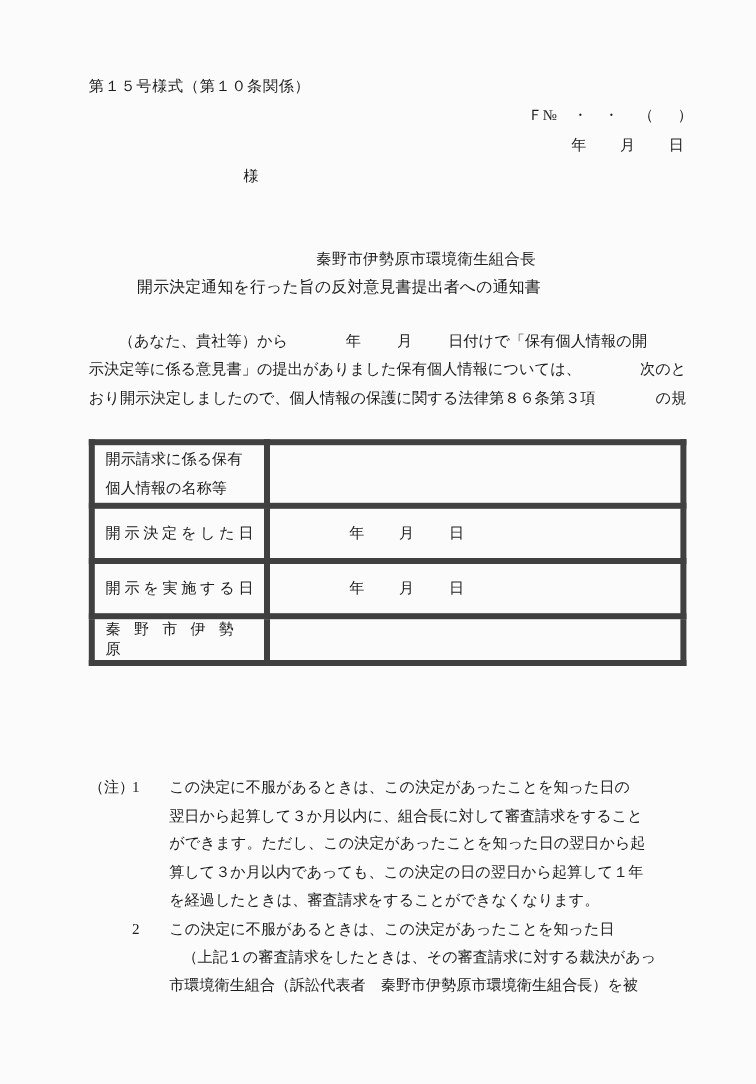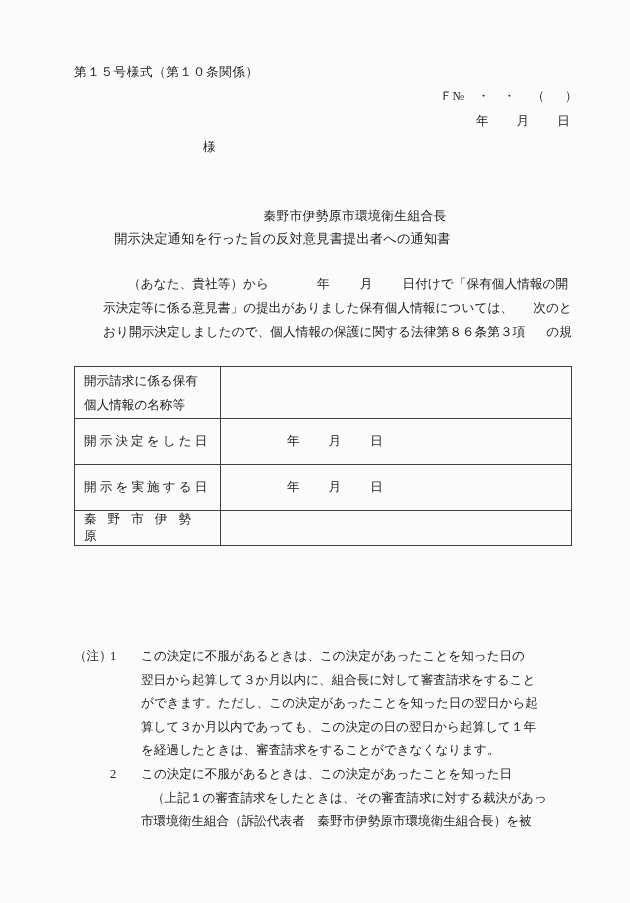--- a/index.html
+++ b/index.html
@@ -86,21 +86,20 @@
     left: 74px;
     top: 272px;
     width: 498px;
     font-size: 12.7px;
   }
   .body-line {
     display: block;
     height: 24px;
     line-height: 24px;
     white-space: nowrap;
-    margin-left: 29px;
   }
   .body-line.just {
     display: flex;
     justify-content: space-between;
   }
   .body-line.just > span { display: inline-block; }
   .ind-2 { display: inline-block; width: 25px; }
   .gap-yr { display: inline-block; width: 48px; }
   .gap-mo { display: inline-block; width: 30px; }
   .gap-dy { display: inline-block; width: 30px; }
@@ -108,21 +107,21 @@
   
   .tbl {
     position: absolute;
     left: 74px;
     top: 366px;
     width: 498px;
     border-collapse: collapse;
     table-layout: fixed;
   }
   .tbl td {
-    border: 1px solid #404040;
+    border: 5px solid #404040;
     padding: 0;
     vertical-align: middle;
     font-size: 12.6px;
   }
   .tbl td.lbl {
     width: 146px;
     padding-left: 9px;
     box-sizing: border-box;
   }
   .tbl td.val {

